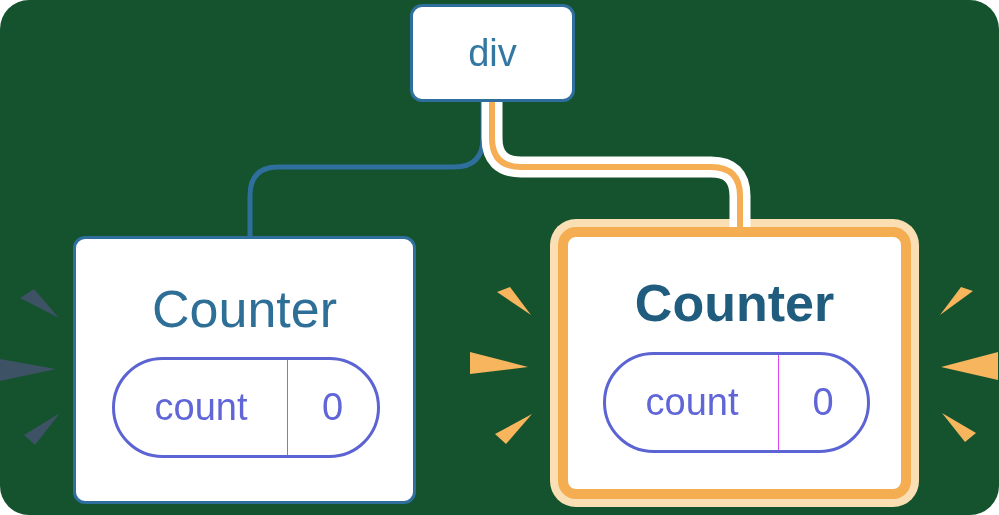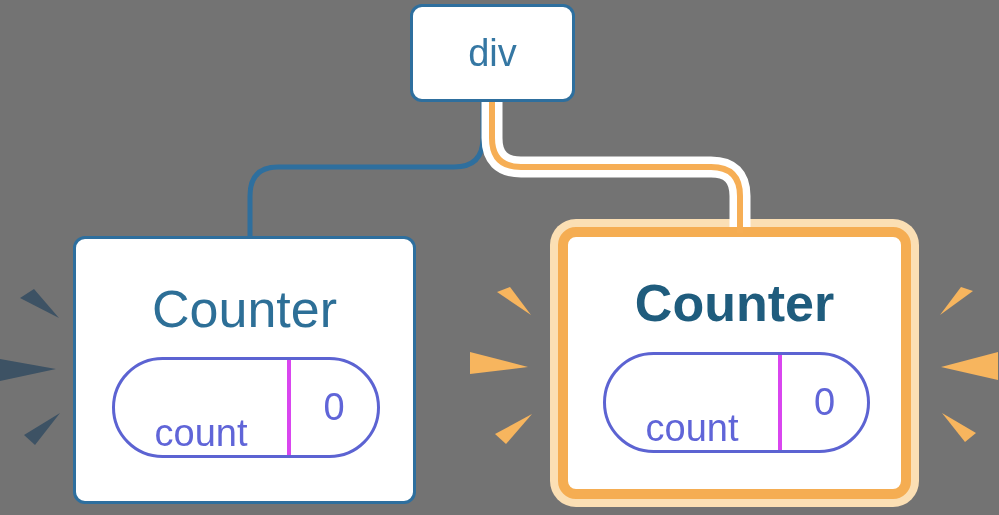--- a/index.html
+++ b/index.html
@@ -1,22 +1,23 @@
 <!DOCTYPE html>
 <html><head>
 <meta charset="utf-8">
 <style>
   html, body { margin: 0; padding: 0; background: #ffffff; }
   .stage {
     position: relative;
     width: 999px;
     height: 515px;
-    background: #737373;
+    background: #14532d;
     overflow: hidden;
     font-family: "Liberation Sans", sans-serif;
+    border-radius: 29px;
   }
   svg.overlay {
     position: absolute;
     left: 0; top: 0;
     width: 999px; height: 515px;
     z-index: 3;
     pointer-events: none;
   }
   .card {
     position: absolute;
@@ -73,22 +74,22 @@
   .counter-card-left .state-pill {
     left: 36px; top: 118px;
     width: 268px; height: 101px;
   }
   .counter-card-right .state-pill {
     left: 35px; top: 115px;
     width: 267px; height: 101px;
   }
   .pill-key-cell {
     flex: 0 0 172px;
-    border-right: 4px solid #d946ef;
-    display: flex; align-items: flex-end; justify-content: center;
+    border-right: 1px solid #d946ef;
+    display: flex; align-items: center; justify-content: center;
   }
   .pill-value-cell {
     flex: 1;
     display: flex; align-items: center; justify-content: center;
   }
   .pill-text {
     font-size: 38px;
     color: #6065d8;
   }
 </style>

